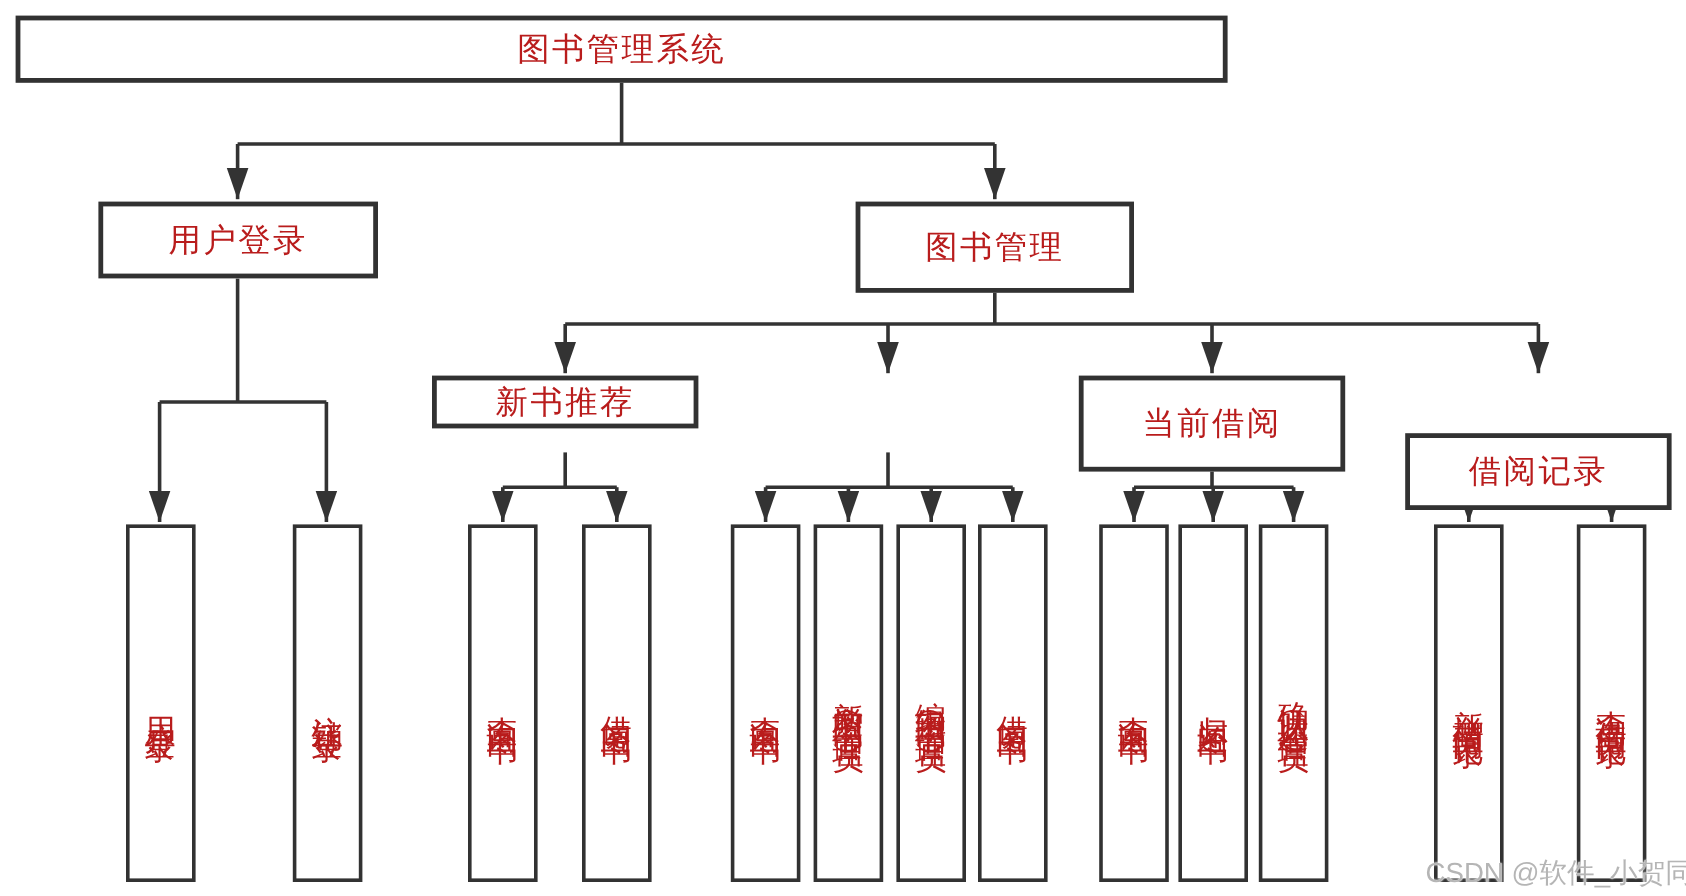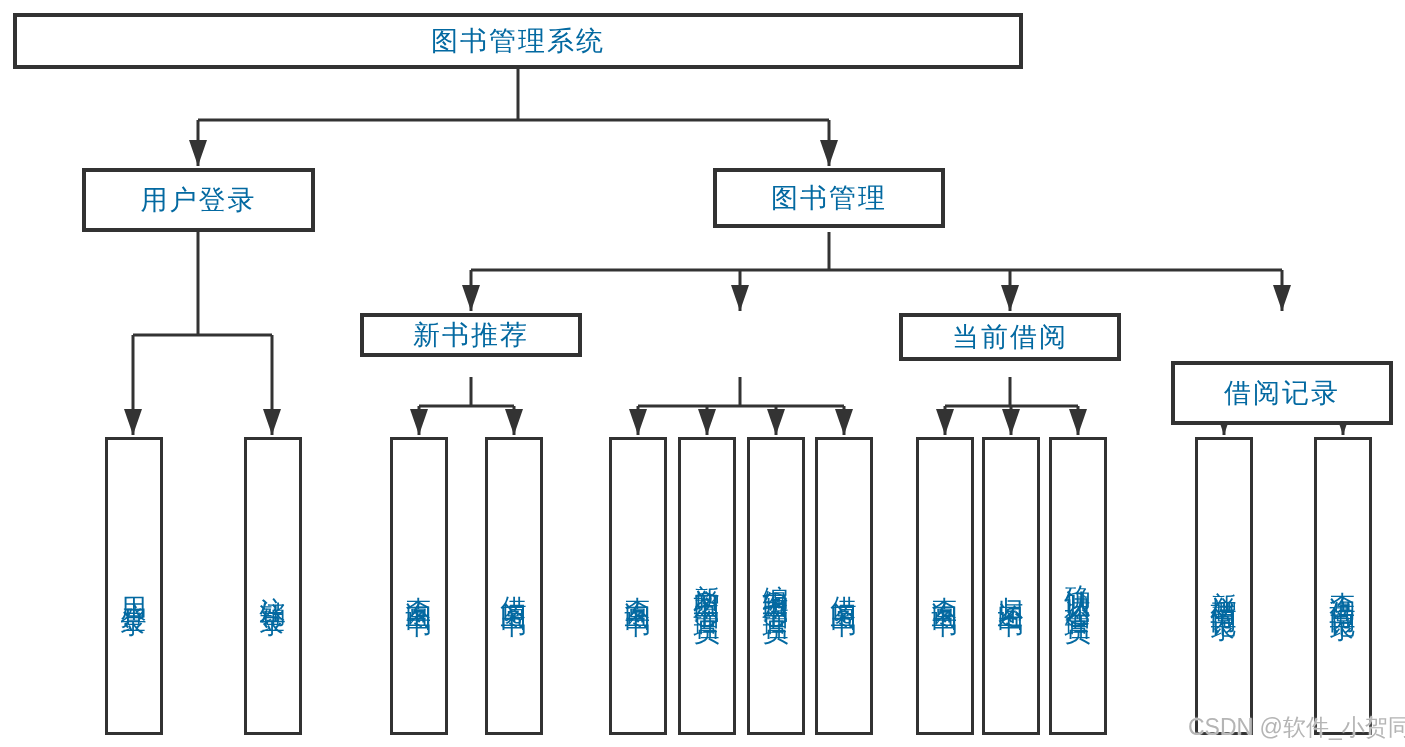--- a/index.html
+++ b/index.html
@@ -10,21 +10,21 @@
     font-family:"Liberation Sans",sans-serif;
     overflow:hidden;
   }
   #wires{position:absolute;left:0;top:0;width:1405px;height:747px;}
   .node{
     position:absolute;
     box-sizing:border-box;
     background:#ffffff;
     border:4px solid #323232;
     display:flex;align-items:center;justify-content:center;
-    color:#0369a1;
+    color:#b91c1c;
   }
   .node.h{
     font-size:27px;
     letter-spacing:2px;
     white-space:nowrap;
   }
   .node.v{
     border-width:3px;
     width:58px;top:437px;height:298px;
   }
@@ -100,28 +100,28 @@
     </g>
   </svg>
 
   <div class="node h" style="left:13px;top:13px;width:1010px;height:56px;">
     <span>图书管理系统</span>
   </div>
 
   <div class="node h" style="left:82px;top:168px;width:233px;height:64px;">
     <span>用户登录</span>
   </div>
-  <div class="node h" style="left:713px;top:168px;width:232px;height:60px;">
+  <div class="node h" style="left:713px;top:168px;width:232px;height:76px;">
     <span>图书管理</span>
   </div>
 
   <div class="node h" style="left:360px;top:313px;width:222px;height:44px;">
     <span>新书推荐</span>
   </div>
-  <div class="node h" style="left:899px;top:313px;width:222px;height:48px;">
+  <div class="node h" style="left:899px;top:313px;width:222px;height:80px;">
     <span>当前借阅</span>
   </div>
   <div class="node h" style="left:1171px;top:313px;width:222px;height:64px;margin-top:48px;">
     <span>借阅记录</span>
   </div>
 
   <div class="node v" style="left:105px;">
     <span class="vtext">用户登录</span>
   </div>
   <div class="node v" style="left:244px;">

